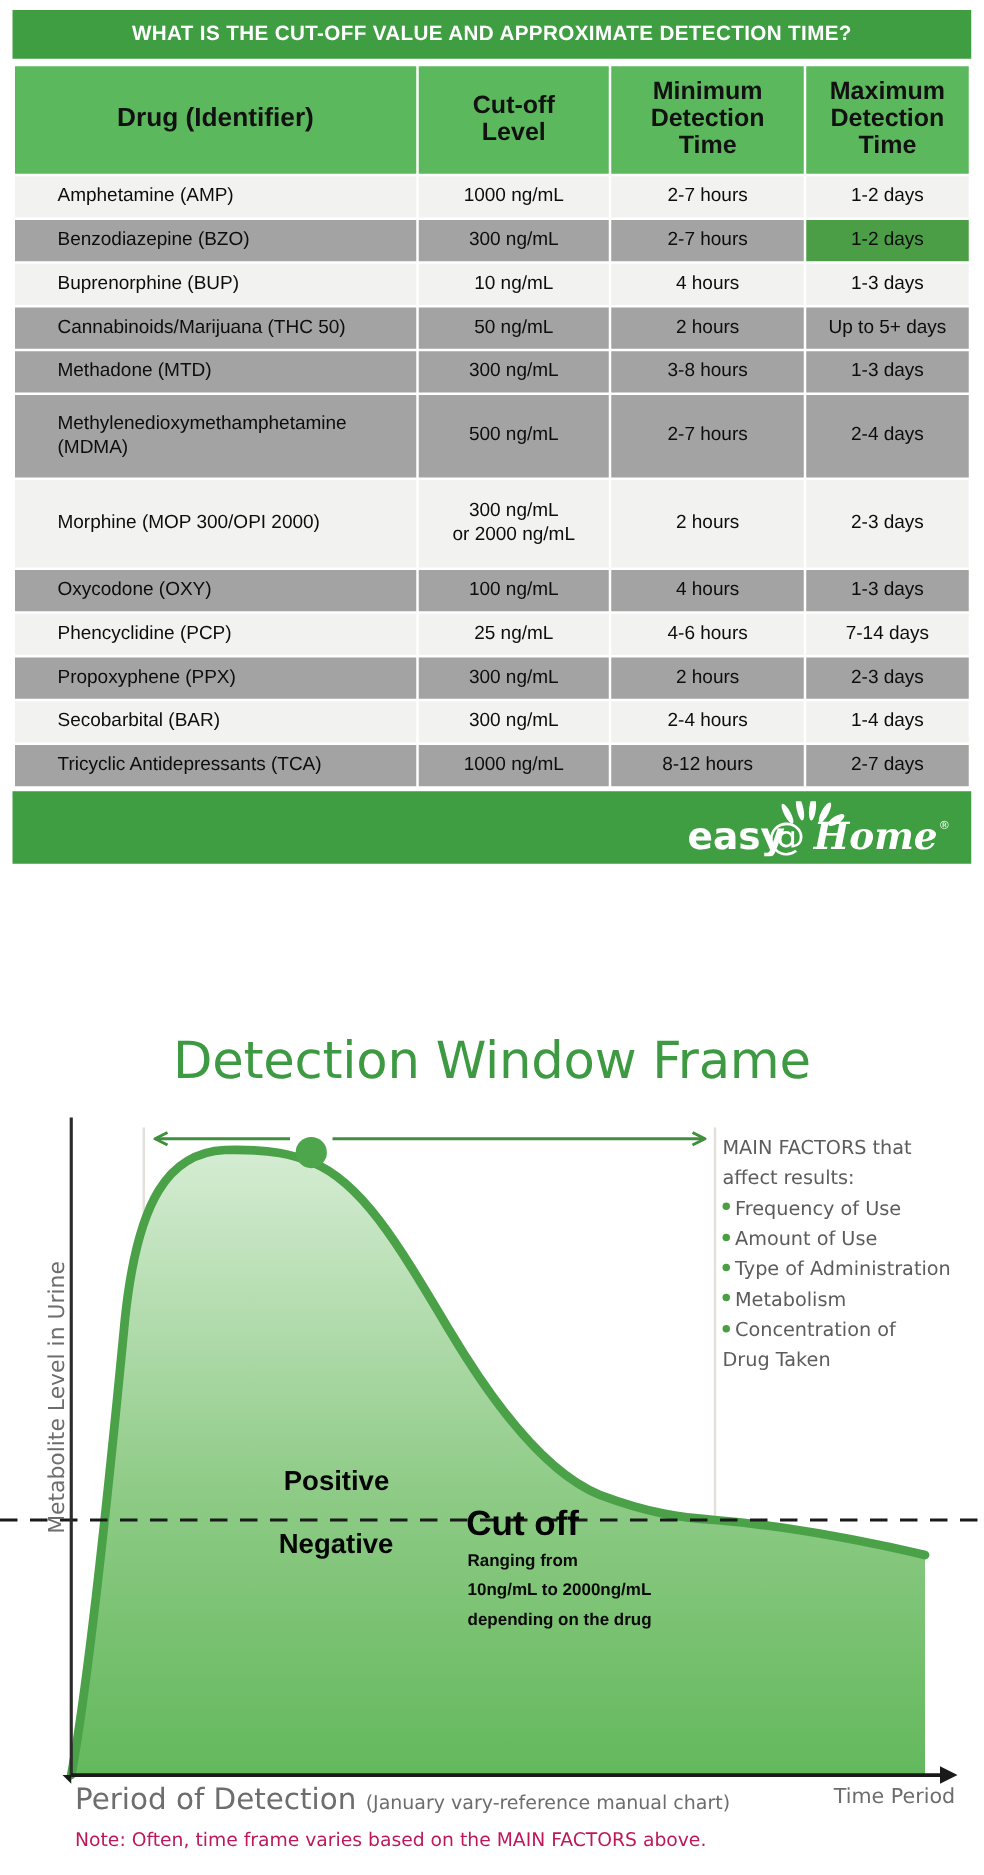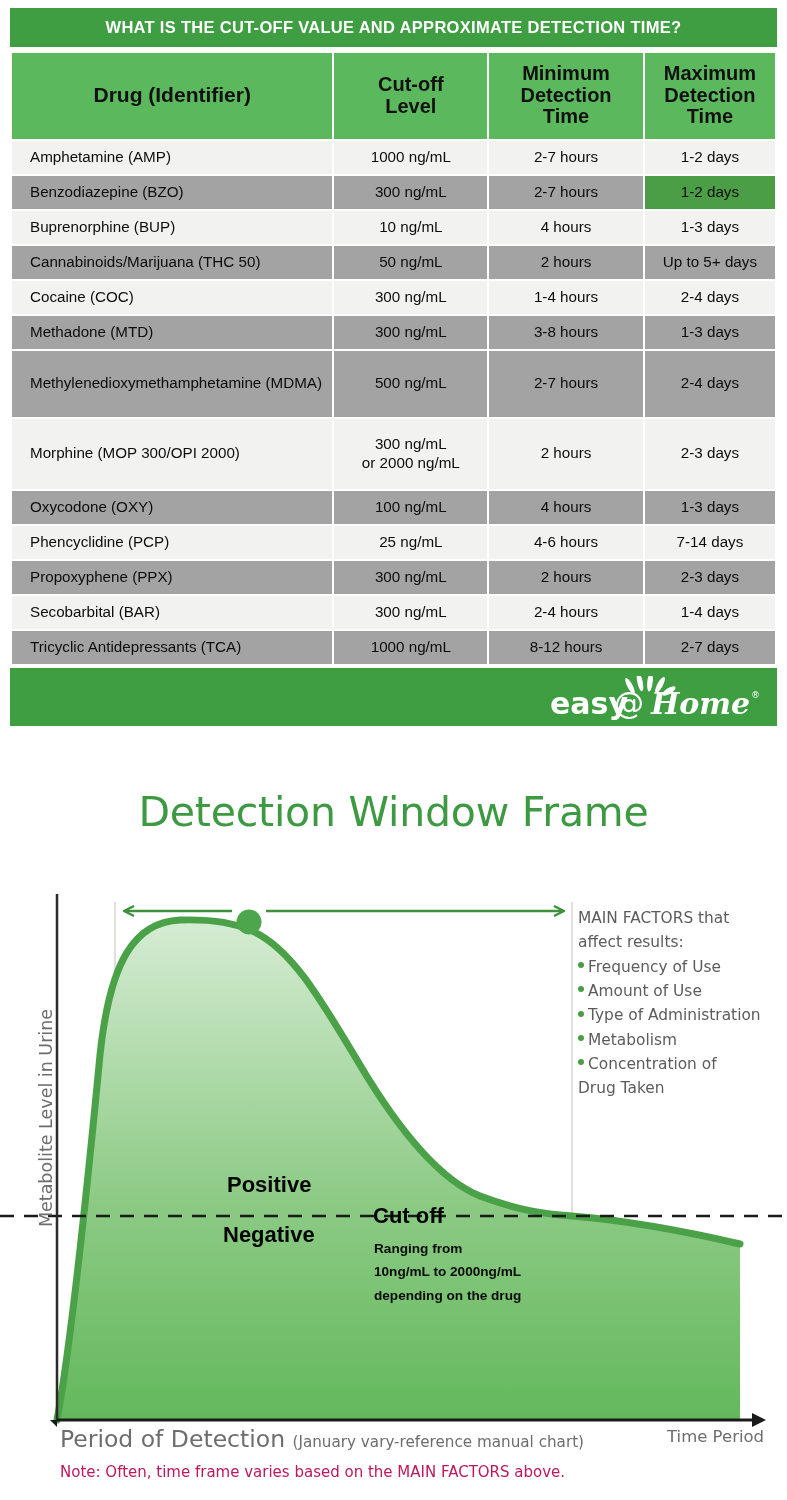--- a/index.html
+++ b/index.html
@@ -46,21 +46,21 @@
   .col-min   { width: 155px; }
   .col-max   { width: 131px; }
 
   .tbl td {
     font-size: 15.2px;
     color: #0d0d0d;
     height: 33px;
     vertical-align: middle;
     line-height: 1.22;
   }
-  .tbl td.c-drug { text-align: left; padding-left: 18px; }
+  .tbl td.c-drug { text-align: left; padding-left: 34px; }
   .tbl td.c-val  { text-align: center; }
 
   tr.row-light td { background: #f2f3f0; }
   tr.row-green td { background: #a3a3a3; }
   td.cell-dark   { background: #4b9e45 !important; }
 
   .tbl tr.tall td { height: 66px; }
   .tbl tr.tall2 td { height: 70px; }
 
   .logo-bar {
@@ -70,21 +70,21 @@
     position: relative;
   }
   .logo {
     position: absolute; right: 14px; top: 8px;
     height: 44px; width: 215px;
   }
 
   
   .chart-title {
     position: absolute;
-    left: 0; top: 788px;
+    left: 0; top: 824px;
     width: 787px;
     text-align: center;
     color: #3d9a42;
     font-size: 41px;
     font-weight: normal;
     letter-spacing: -.2px;
     font-family: "DejaVu Sans", sans-serif;
   }
   .chart-wrap { position: absolute; left:0; top: 880px; width: 787px; height: 620px; }
   .chart-svg { position:absolute; left:0; top:0; }
@@ -124,21 +124,21 @@
   .lbl-positive {
     position: absolute; left: 227px; top: 292px;
     font-size: 22px; font-weight: bold; color: #050505;
   }
   .lbl-negative {
     position: absolute; left: 223px; top: 342px;
     font-size: 22px; font-weight: bold; color: #050505;
   }
   .lbl-cutoff {
     position: absolute; left: 373px; top: 323px;
-    font-size: 22px; font-weight: bold; color: #050505;
+    font-size: 28px; font-weight: bold; color: #050505;
   }
   .cutoff-sub {
     position: absolute; left: 374px; top: 357px;
     font-size: 13.6px; font-weight: bold; color: #0a0a0a;
     line-height: 1.72;
   }
 
   .x-axis-labels { position: absolute; left: 0; top: 545px; width: 787px; }
   .period-label {
     position: absolute; left: 60px; top: 0;
@@ -210,26 +210,20 @@
             <td class="c-val">10 ng/mL</td>
             <td class="c-val">4 hours</td>
             <td class="c-val">1-3 days</td>
           </tr>
           <tr class="row-green">
             <td class="c-drug">Cannabinoids/Marijuana (THC 50)</td>
             <td class="c-val">50 ng/mL</td>
             <td class="c-val">2 hours</td>
             <td class="c-val">Up to 5+ days</td>
           </tr>
-          <tr class="row-light">
-            <td class="c-drug">Cocaine (COC)</td>
-            <td class="c-val">300 ng/mL</td>
-            <td class="c-val">1-4 hours</td>
-            <td class="c-val">2-4 days</td>
-          </tr>
           <tr class="row-green">
             <td class="c-drug">Methadone (MTD)</td>
             <td class="c-val">300 ng/mL</td>
             <td class="c-val">3-8 hours</td>
             <td class="c-val">1-3 days</td>
           </tr>
           <tr class="row-green tall">
             <td class="c-drug">Methylenedioxymethamphetamine (MDMA)</td>
             <td class="c-val">500 ng/mL</td>
             <td class="c-val">2-7 hours</td>

